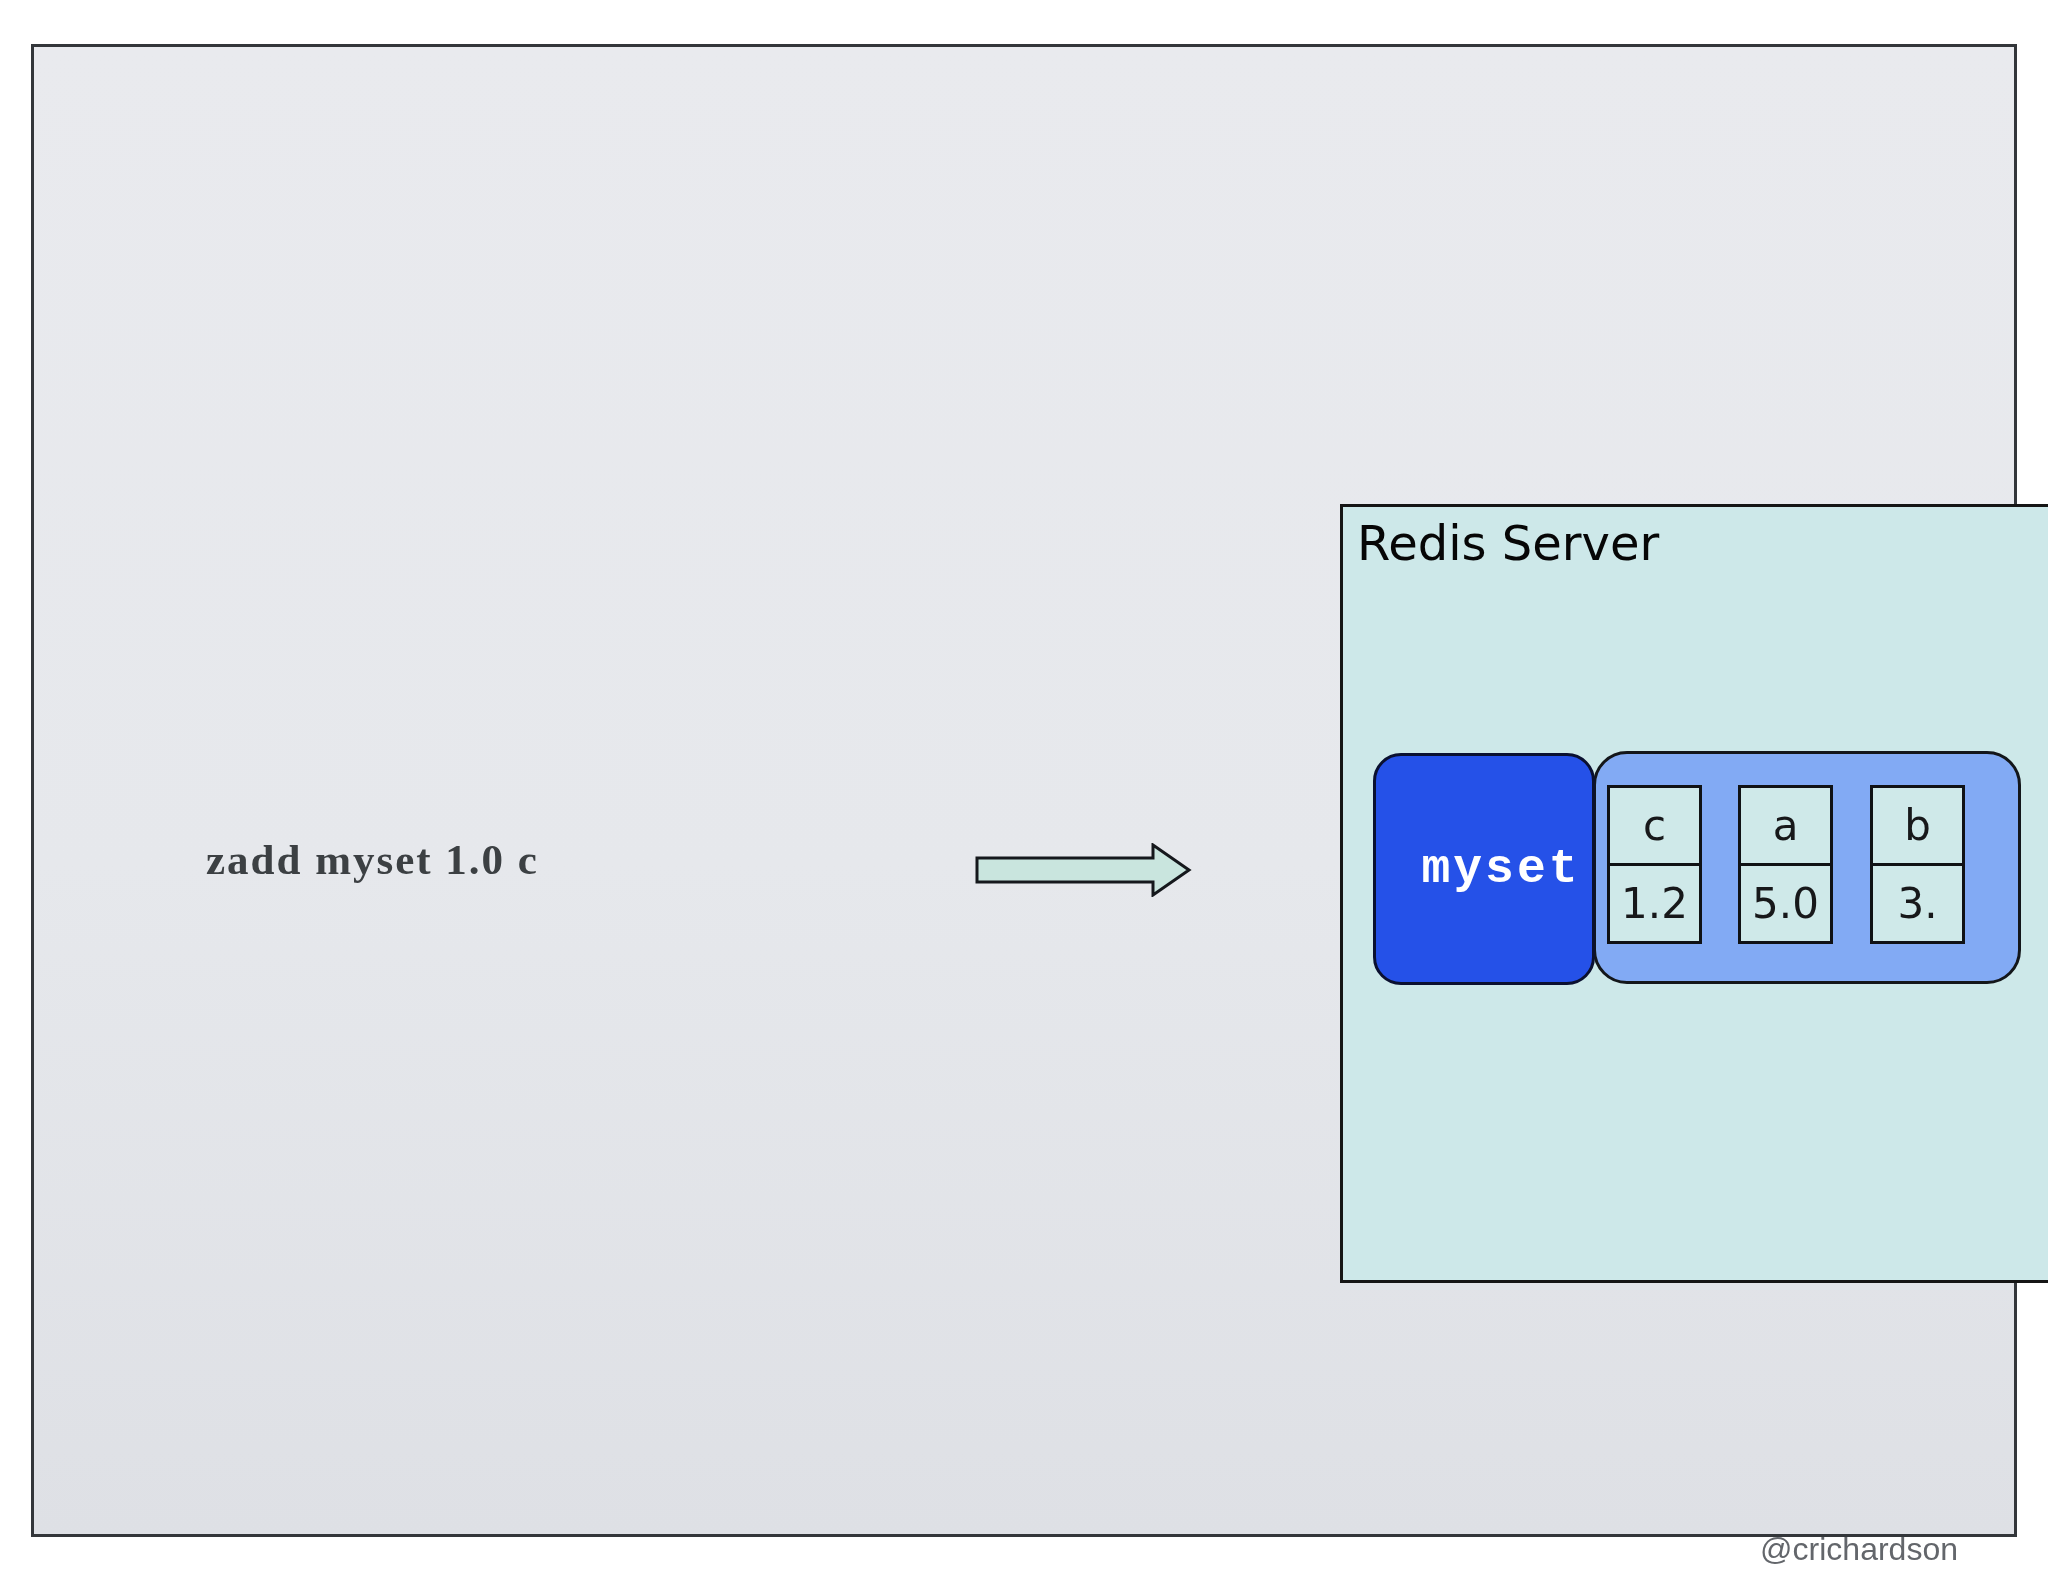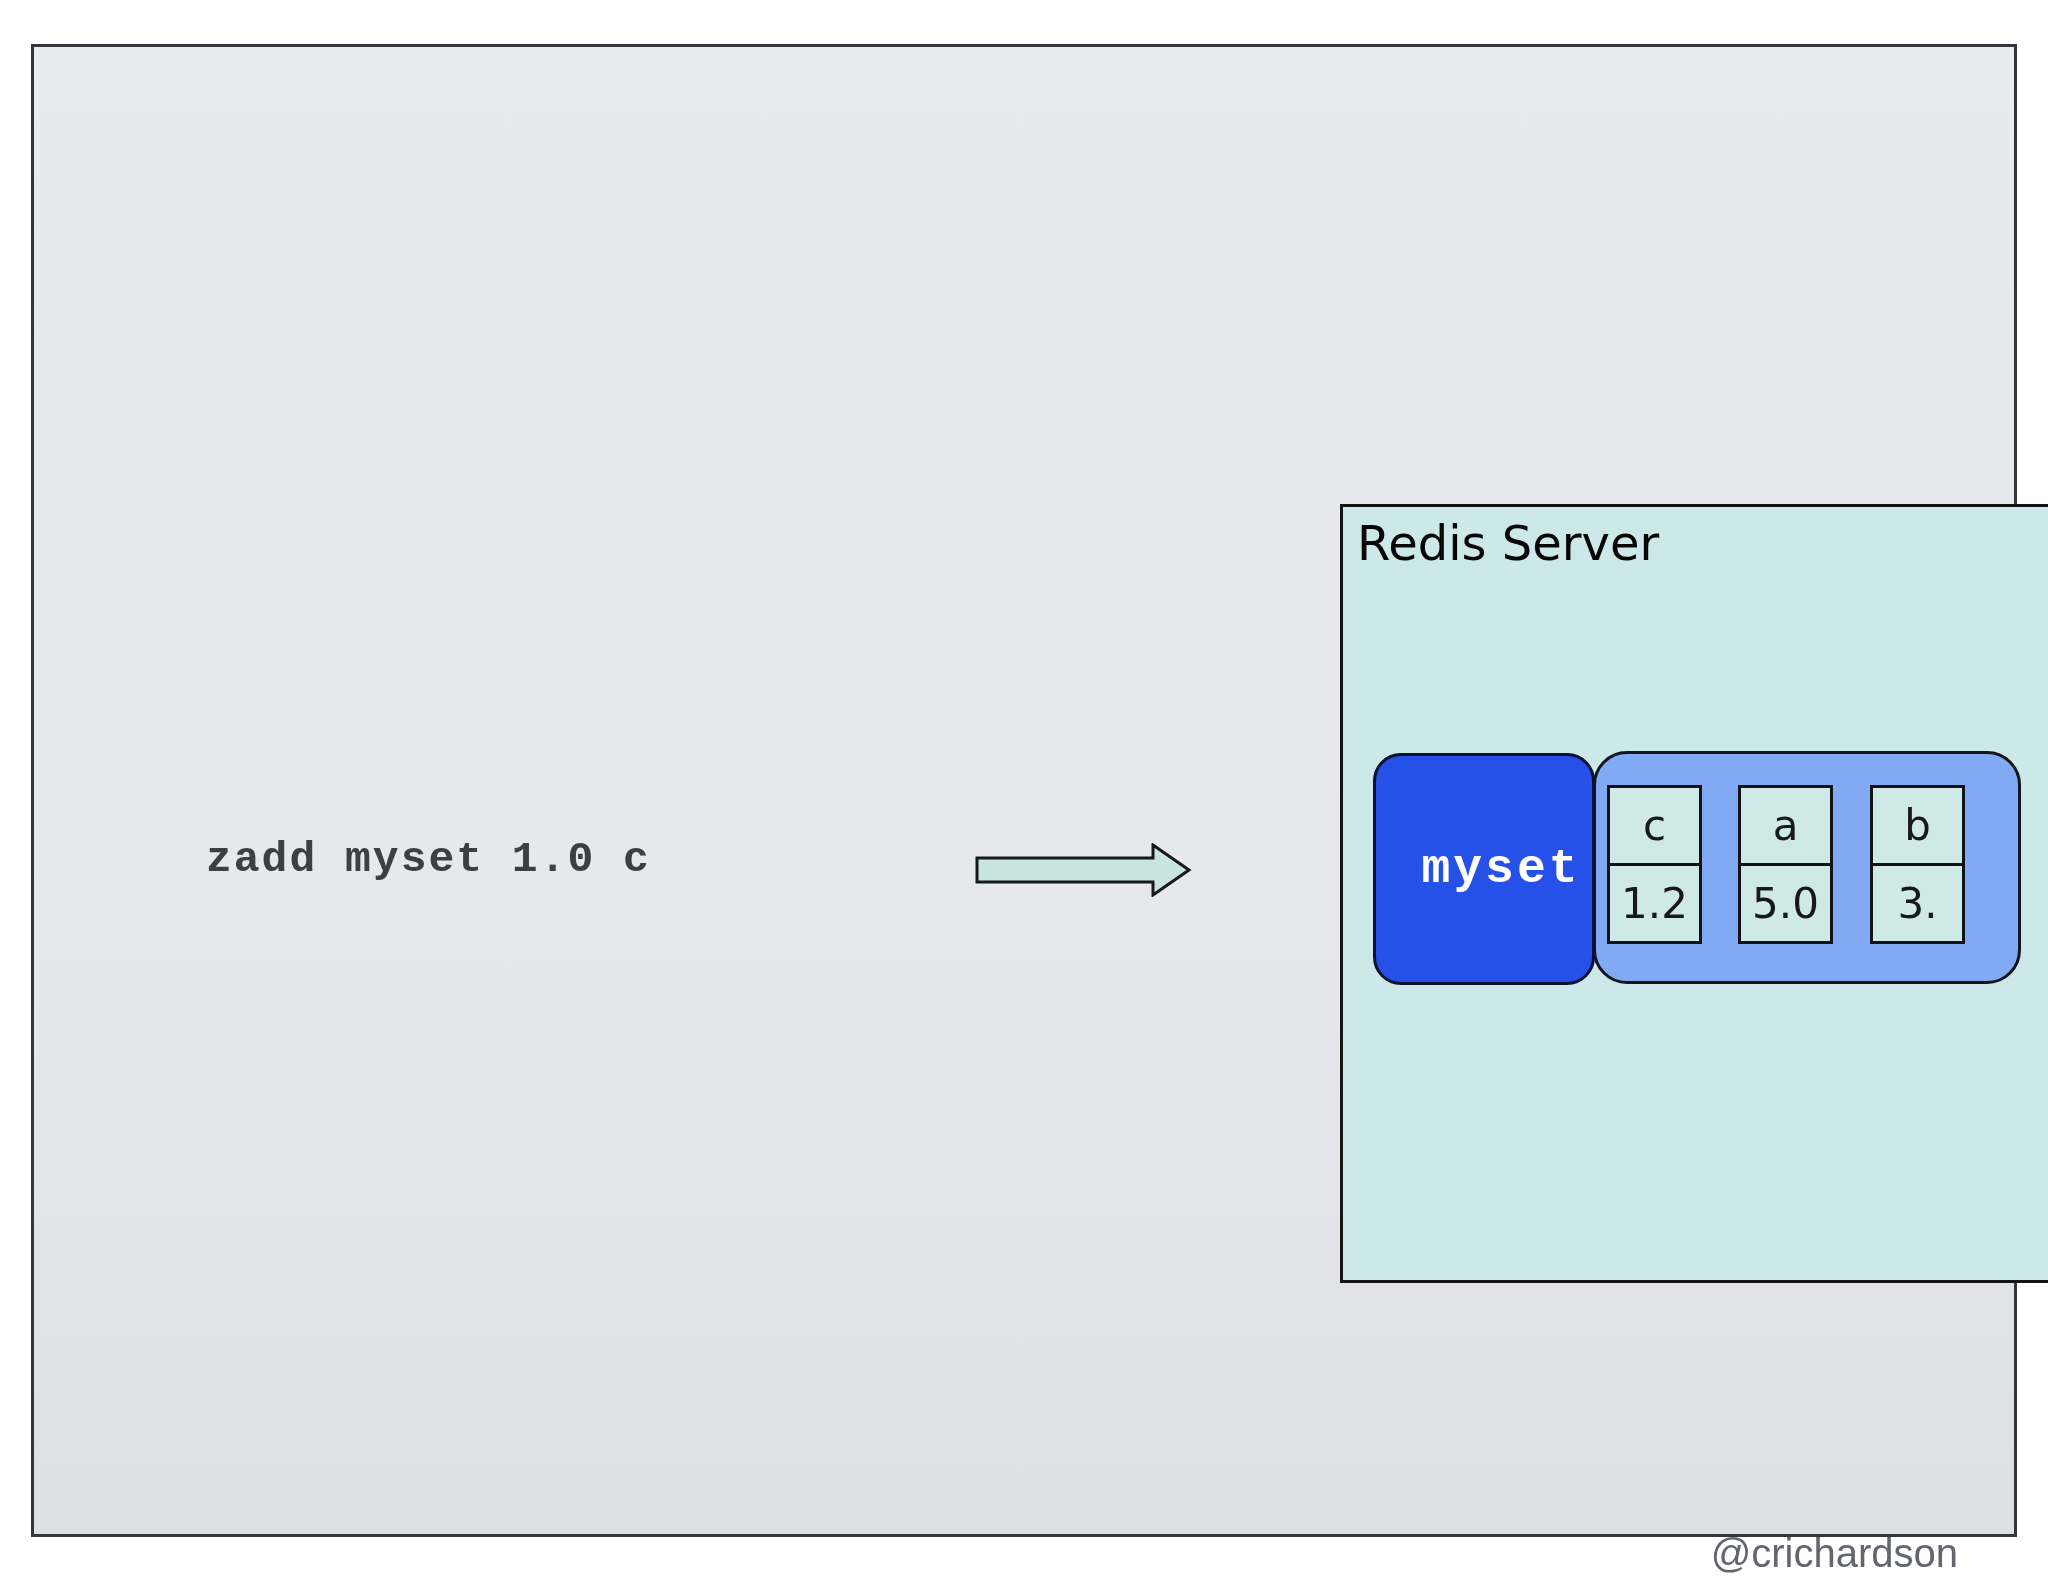--- a/index.html
+++ b/index.html
@@ -28,21 +28,21 @@
     font-weight:300;
     letter-spacing:-3px;
     line-height:1.1;
     color:#4e5257;
     white-space:nowrap;
   }
 
   .command-text {
     position:absolute;
     left:172px; top:788px;
-    font-family:Liberation Mono, monospace;
+    font-family:Liberation Serif, serif;
     font-weight:bold;
     font-size:43px;
     letter-spacing:2px;
     color:#3c4043;
     white-space:nowrap;
   }
 
   .flow-arrow {
     position:absolute;
     left:941px; top:796px;
@@ -117,21 +117,21 @@
     display:flex; align-items:center; justify-content:center;
     font-family:"DejaVu Sans", sans-serif;
     font-size:42px;
     color:#17181a;
   }
   .entry-score { margin-top:-3px; }
 
   .footer-handle {
     position:absolute;
     right:56px; top:1484px;
-    font-size:40px;
+    font-size:32px;
     font-weight:300;
     color:#63666b;
     white-space:nowrap;
   }
 </style>
 </head>
 <body>
 
 <div class="canvas">
   <div class="slide">

